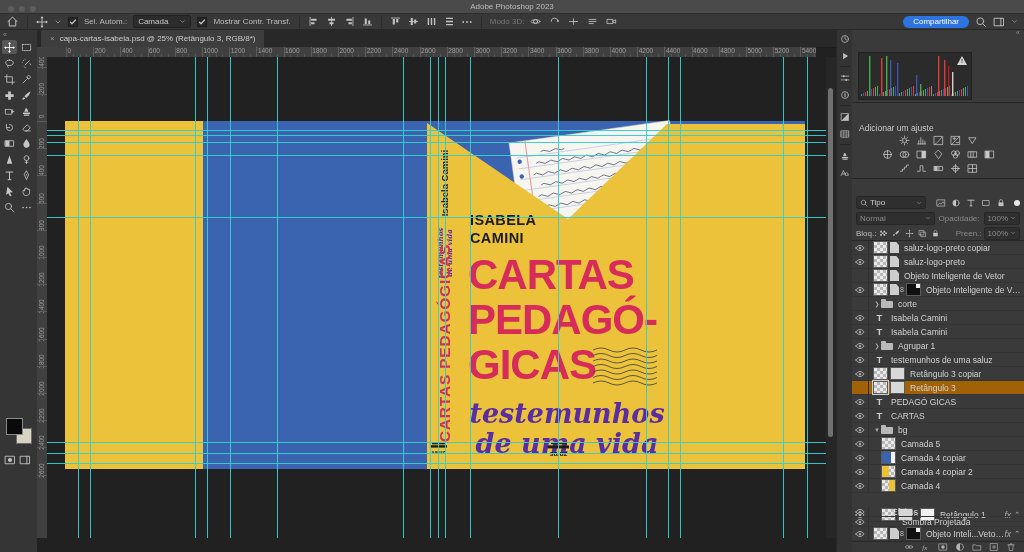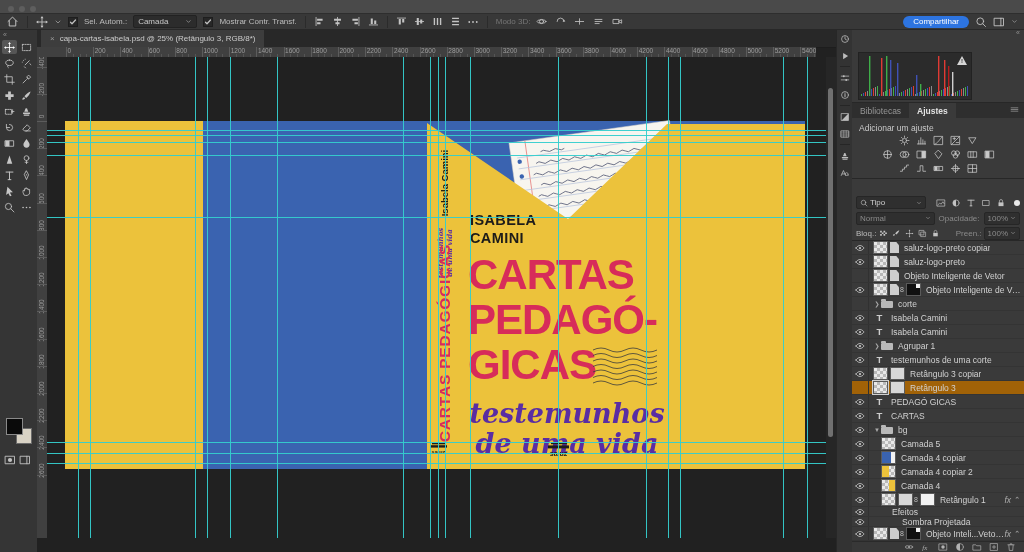--- a/index.html
+++ b/index.html
@@ -10,21 +10,21 @@
   .ic{display:inline-flex;align-items:center;justify-content:center;color:#c3c3c3}
   .ic svg{display:block}
   
   #titlebar{left:0;top:0;width:1024px;height:13px;background:#4a4a4a;border-bottom:1px solid #2e2e2e}
   .tl{width:6px;height:6px;border-radius:50%;background:#5e5e5e;display:inline-block;margin-right:5px}
   #titletext{left:0;right:0;top:2px;text-align:center;font-size:8px;color:#bdbdbd}
   
   #optionsbar{left:0;top:14px;width:1024px;height:16px;background:#383838;border-bottom:1px solid #282828;display:flex;align-items:center;gap:6px;padding:0 6px;box-sizing:border-box}
   .sep{width:1px;height:12px;background:#2b2b2b;margin:0 2px}
   .cbx{width:8px;height:8px;background:#272727;border:1px solid #1e1e1e;display:inline-flex;align-items:center;justify-content:center}
-  .dd{background:#2c2c2c;border:1px solid #222;border-radius:2px;height:11px;display:inline-flex;align-items:center;gap:17px;padding:0 4px;color:#c9c9c9;font-size:8px}
+  .dd{background:#2c2c2c;border:1px solid #222;border-radius:2px;height:11px;display:inline-flex;align-items:center;gap:11px;padding:0 4px;color:#c9c9c9;font-size:8px}
   .lbl{font-size:8px;color:#bdbdbd;white-space:nowrap}
   .dim{color:#757575}
   #sharebtn{background:#2d74e0;color:#fff;border-radius:7px;height:12px;padding:0 10px;display:inline-flex;align-items:center;font-size:8px}
   
   #toolbar{left:0;top:30px;width:37px;height:522px;background:#353535;border-right:1px solid #282828}
   #toolgrid{left:2px;top:10px;width:33px;display:grid;grid-template-columns:16px 16px;gap:2px 1px;justify-content:center}
   .tool{width:15px;height:14px;display:flex;align-items:center;justify-content:center;color:#c6c6c6;border-radius:2px}
   .tool.sel{background:#565656;color:#fff}
   #swatches{left:6px;top:388px;width:26px;height:26px}
   
@@ -80,20 +80,21 @@
 </style>
 </head>
 <body>
 
 <div id="app">
 
   <div id="titlebar" class="abs">
     <span class="abs" style="left:8px;top:3.5px">
       <i class="tl"></i><i class="tl"></i><i class="tl"></i>
     </span>
+    <div id="titletext" class="abs">Adobe Photoshop 2023</div>
   </div>
 
   <div id="optionsbar" class="abs">
     <span class="ic" style="width:13px;height:13px">
         <svg viewBox="0 0 16 16" width="13" height="13" fill="none" stroke="currentColor" stroke-width="1.2" stroke-linecap="round" stroke-linejoin="round">
           <path d="M2.5 8L8 2.5 13.5 8M4 7v6.5h8V7"></path>
         </svg>
       </span>
     <span class="sep"></span>
     <span class="ic" style="width:12px;height:12px">
@@ -801,27 +802,20 @@
           <rect x="85" y="7" width="1.4" height="36" fill="#e03a34"></rect>
           <rect x="89" y="13" width="1.4" height="30" fill="#b71c1c"></rect>
           <rect x="93" y="19" width="1.4" height="24" fill="#cfcfcf"></rect>
         </svg>
       <div class="warn">
           <i>!</i>
         </div>
     </div>
     <div class="hr" style="top:72px"></div>
 
-    <div class="ptabs" style="top:73px" id="libtabs">
-        <span class="ptab">Bibliotecas</span>
-        <span class="ptab act">Ajustes</span>
-        <span class="pmenu"><svg viewBox="0 0 16 16" width="9" height="9" fill="none" stroke="currentColor" stroke-width="1.2" stroke-linecap="round" stroke-linejoin="round">
-            <path d="M2 5h12M2 8h12M2 11h12" stroke-width="1.3"></path>
-          </svg></span>
-      </div>
     <div class="abs" style="left:7px;top:93px;font-size:8.5px;color:#c9c9c9">Adicionar um ajuste</div>
     <div class="abs" id="adjrows" style="left:0;top:104px;width:172px">
         <div style="text-align: center; margin: 1px 0px;"><span class="adjicon">
             <svg viewBox="0 0 16 16" width="11" height="11" fill="none" stroke="currentColor" stroke-width="1.1" stroke-linecap="round" stroke-linejoin="round">
               <circle cx="8" cy="8" r="3"></circle>
               <path d="M8 1.5v2M8 12.5v2M1.5 8h2M12.5 8h2M3.5 3.5l1.4 1.4M11.1 11.1l1.4 1.4M12.5 3.5l-1.4 1.4M4.9 11.1l-1.4 1.4"></path>
             </svg>
           </span><span class="adjicon">
             <svg viewBox="0 0 16 16" width="11" height="11" fill="none" stroke="currentColor" stroke-width="1.1" stroke-linecap="round" stroke-linejoin="round">
               <path d="M2 13h12M4 13V8M7 13V4M10 13V7M13 13V9"></path>
@@ -1122,21 +1116,21 @@
           <span class="eyecell">
             <span class="ic" style="width: 10px; height: 10px;">
               <svg viewBox="0 0 16 16" width="10" height="10" fill="none" stroke="currentColor" stroke-width="1.3" stroke-linecap="round" stroke-linejoin="round">
                 <path d="M1.5 8C3.5 5.2 6 4 8 4s4.5 1.2 6.5 4C12.5 10.8 10 12 8 12S3.5 10.8 1.5 8z"></path>
                 <circle cx="8" cy="8" r="1.8" fill="currentColor" stroke="none"></circle>
               </svg>
             </span>
           </span>
           <span style="width: 4px; flex: 0 0 auto;"></span>
           <span class="ticon">T</span>
-          <span class="lname">testemunhos de uma corte</span>
+          <span class="lname">testemunhos de uma saluz</span>
         </div>
         <div class="lrow" style="top: 337px; height: 14px;">
           <span class="eyecell">
             <span class="ic" style="width: 10px; height: 10px;">
               <svg viewBox="0 0 16 16" width="10" height="10" fill="none" stroke="currentColor" stroke-width="1.3" stroke-linecap="round" stroke-linejoin="round">
                 <path d="M1.5 8C3.5 5.2 6 4 8 4s4.5 1.2 6.5 4C12.5 10.8 10 12 8 12S3.5 10.8 1.5 8z"></path>
                 <circle cx="8" cy="8" r="1.8" fill="currentColor" stroke="none"></circle>
               </svg>
             </span>
           </span>
@@ -1241,21 +1235,21 @@
                 <circle cx="8" cy="8" r="1.8" fill="currentColor" stroke="none"></circle>
               </svg>
             </span>
           </span>
           <span style="width: 12px; flex: 0 0 auto;"></span>
           <span class="thumb">
             <span class="abs" style="position: absolute; right: 0px; top: 0px; width: 45%; height: 100%; background: rgb(236, 194, 59);"></span>
           </span>
           <span class="lname">Camada 4</span>
         </div>
-        <div class="lrow" style="top: 463px; height: 14px;">
+        <div class="lrow" style="top: 478px; height: 14px;">
           <span class="eyecell">
             <span class="ic" style="width: 10px; height: 10px;">
               <svg viewBox="0 0 16 16" width="10" height="10" fill="none" stroke="currentColor" stroke-width="1.3" stroke-linecap="round" stroke-linejoin="round">
                 <path d="M1.5 8C3.5 5.2 6 4 8 4s4.5 1.2 6.5 4C12.5 10.8 10 12 8 12S3.5 10.8 1.5 8z"></path>
                 <circle cx="8" cy="8" r="1.8" fill="currentColor" stroke="none"></circle>
               </svg>
             </span>
           </span>
           <span style="width: 12px; flex: 0 0 auto;"></span>
           <span class="thumb"></span>

